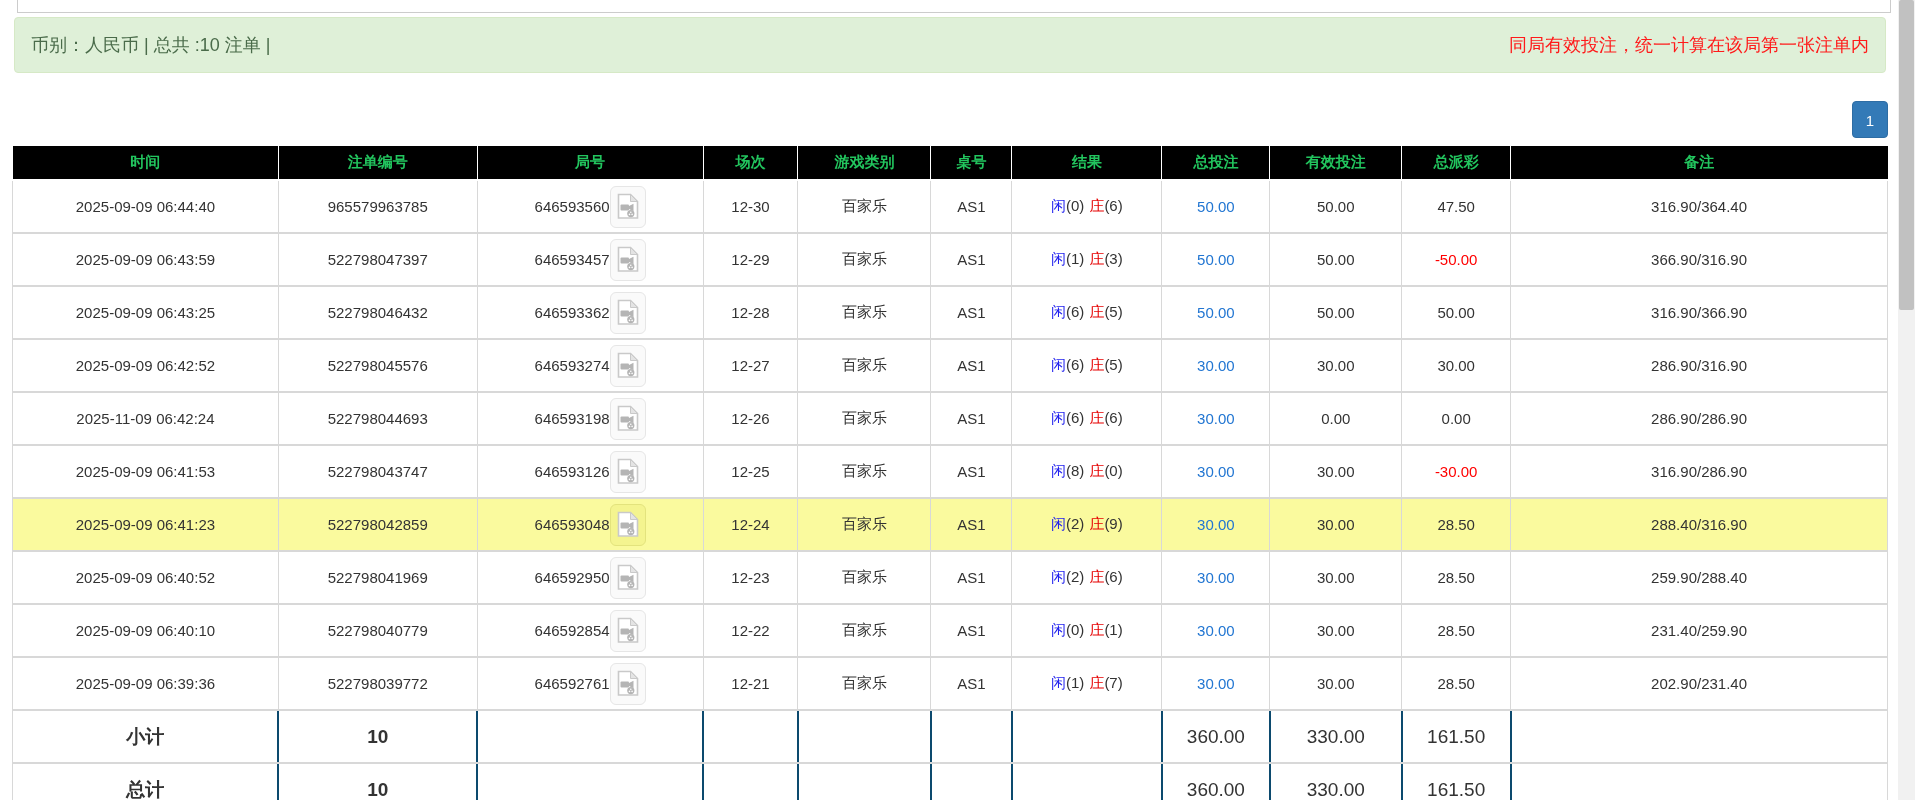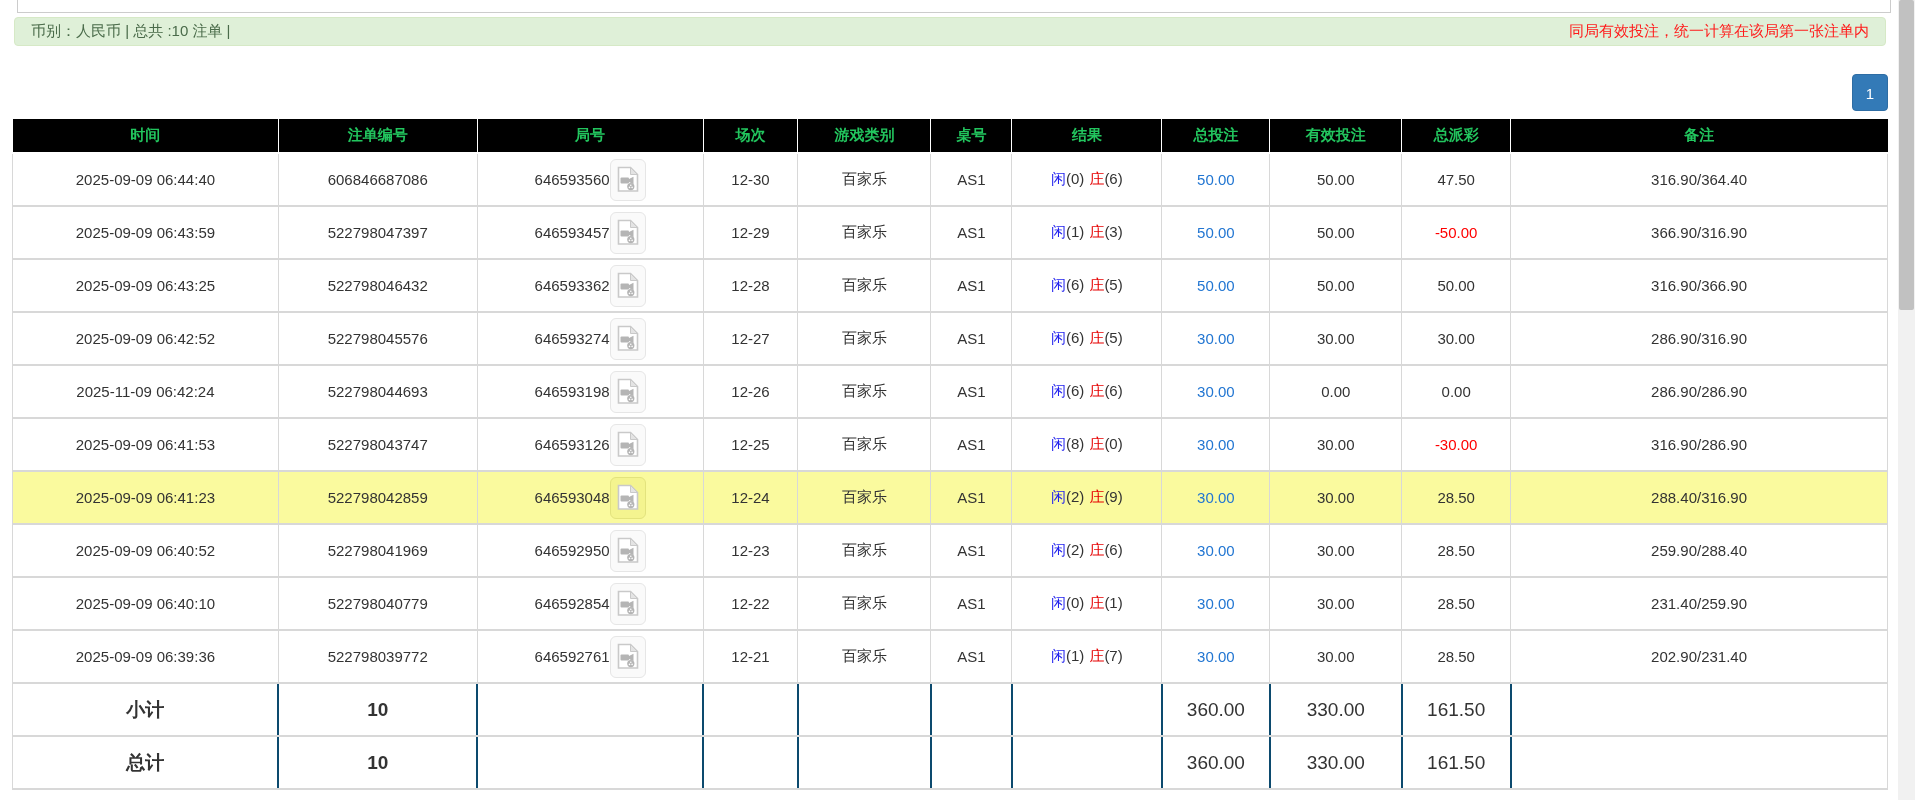--- a/index.html
+++ b/index.html
@@ -13,23 +13,23 @@
   .top-fragment {
     height: 13px; margin: 0 7px 0 17px;
     border-left: 1px solid #ccc; border-right: 1px solid #ccc; border-bottom: 1px solid #ccc;
     background: #fff;
   }
   .banner {
     margin: 4px 12px 0 14px;
     background: var(--banner-bg, #dff0d8);
     border: 1px solid var(--banner-border, #d6e9c6);
     border-radius: 4px;
-    padding: 4px 16px;
+    padding: 15px 16px;
     display: flex; justify-content: space-between; align-items: center;
-    font-size: 15px;
+    font-size: 18px;
   }
   .banner-left { color: var(--banner-text, #4a6b4a); }
   .banner-right { color: var(--notice-red, #ff1a1a); }
   .pager-row { margin: 28px 10px 8px 12px; text-align: right; height: 37px; }
   .page-btn {
     display: inline-block; min-width: 36px; height: 37px; line-height: 37px;
     background: var(--pagination-blue, #337ab7); border: 1px solid #2e6da4;
     color: #fff; font-size: 15px; text-align: center; border-radius: 4px;
     cursor: pointer; user-select: none;
   }
@@ -117,21 +117,21 @@
       <th>结果</th>
       <th>总投注</th>
       <th>有效投注</th>
       <th>总派彩</th>
       <th>备注</th>
     </tr>
   </thead>
   <tbody>
       <tr>
     <td>2025-09-09 06:44:40</td>
-    <td>606846687086</td>
+    <td>965579963785</td>
     <td>
       <span class="round-cell-inner">
         <span>646593560</span>
         <span class="video-btn">
           <svg width="22" height="27" viewBox="0 0 22 27">
             <path d="M1.5 1.5 h12 l7 7 v16.5 h-19 z" fill="#ffffff" stroke="#c9c9c9" stroke-width="1.6"></path>
             <path d="M13.5 1.5 l7 7 h-7 z" fill="#e4e4e4" stroke="#c9c9c9" stroke-width="1"></path>
             <rect x="3.5" y="11.5" width="8.5" height="6" rx="1" fill="#b5b5b5"></rect>
             <path d="M12 13 l4.5 -2.2 v7.4 l-4.5 -2.2 z" fill="#b5b5b5"></path>
             <circle cx="13.8" cy="20.6" r="3.6" fill="#b5b5b5"></circle>

